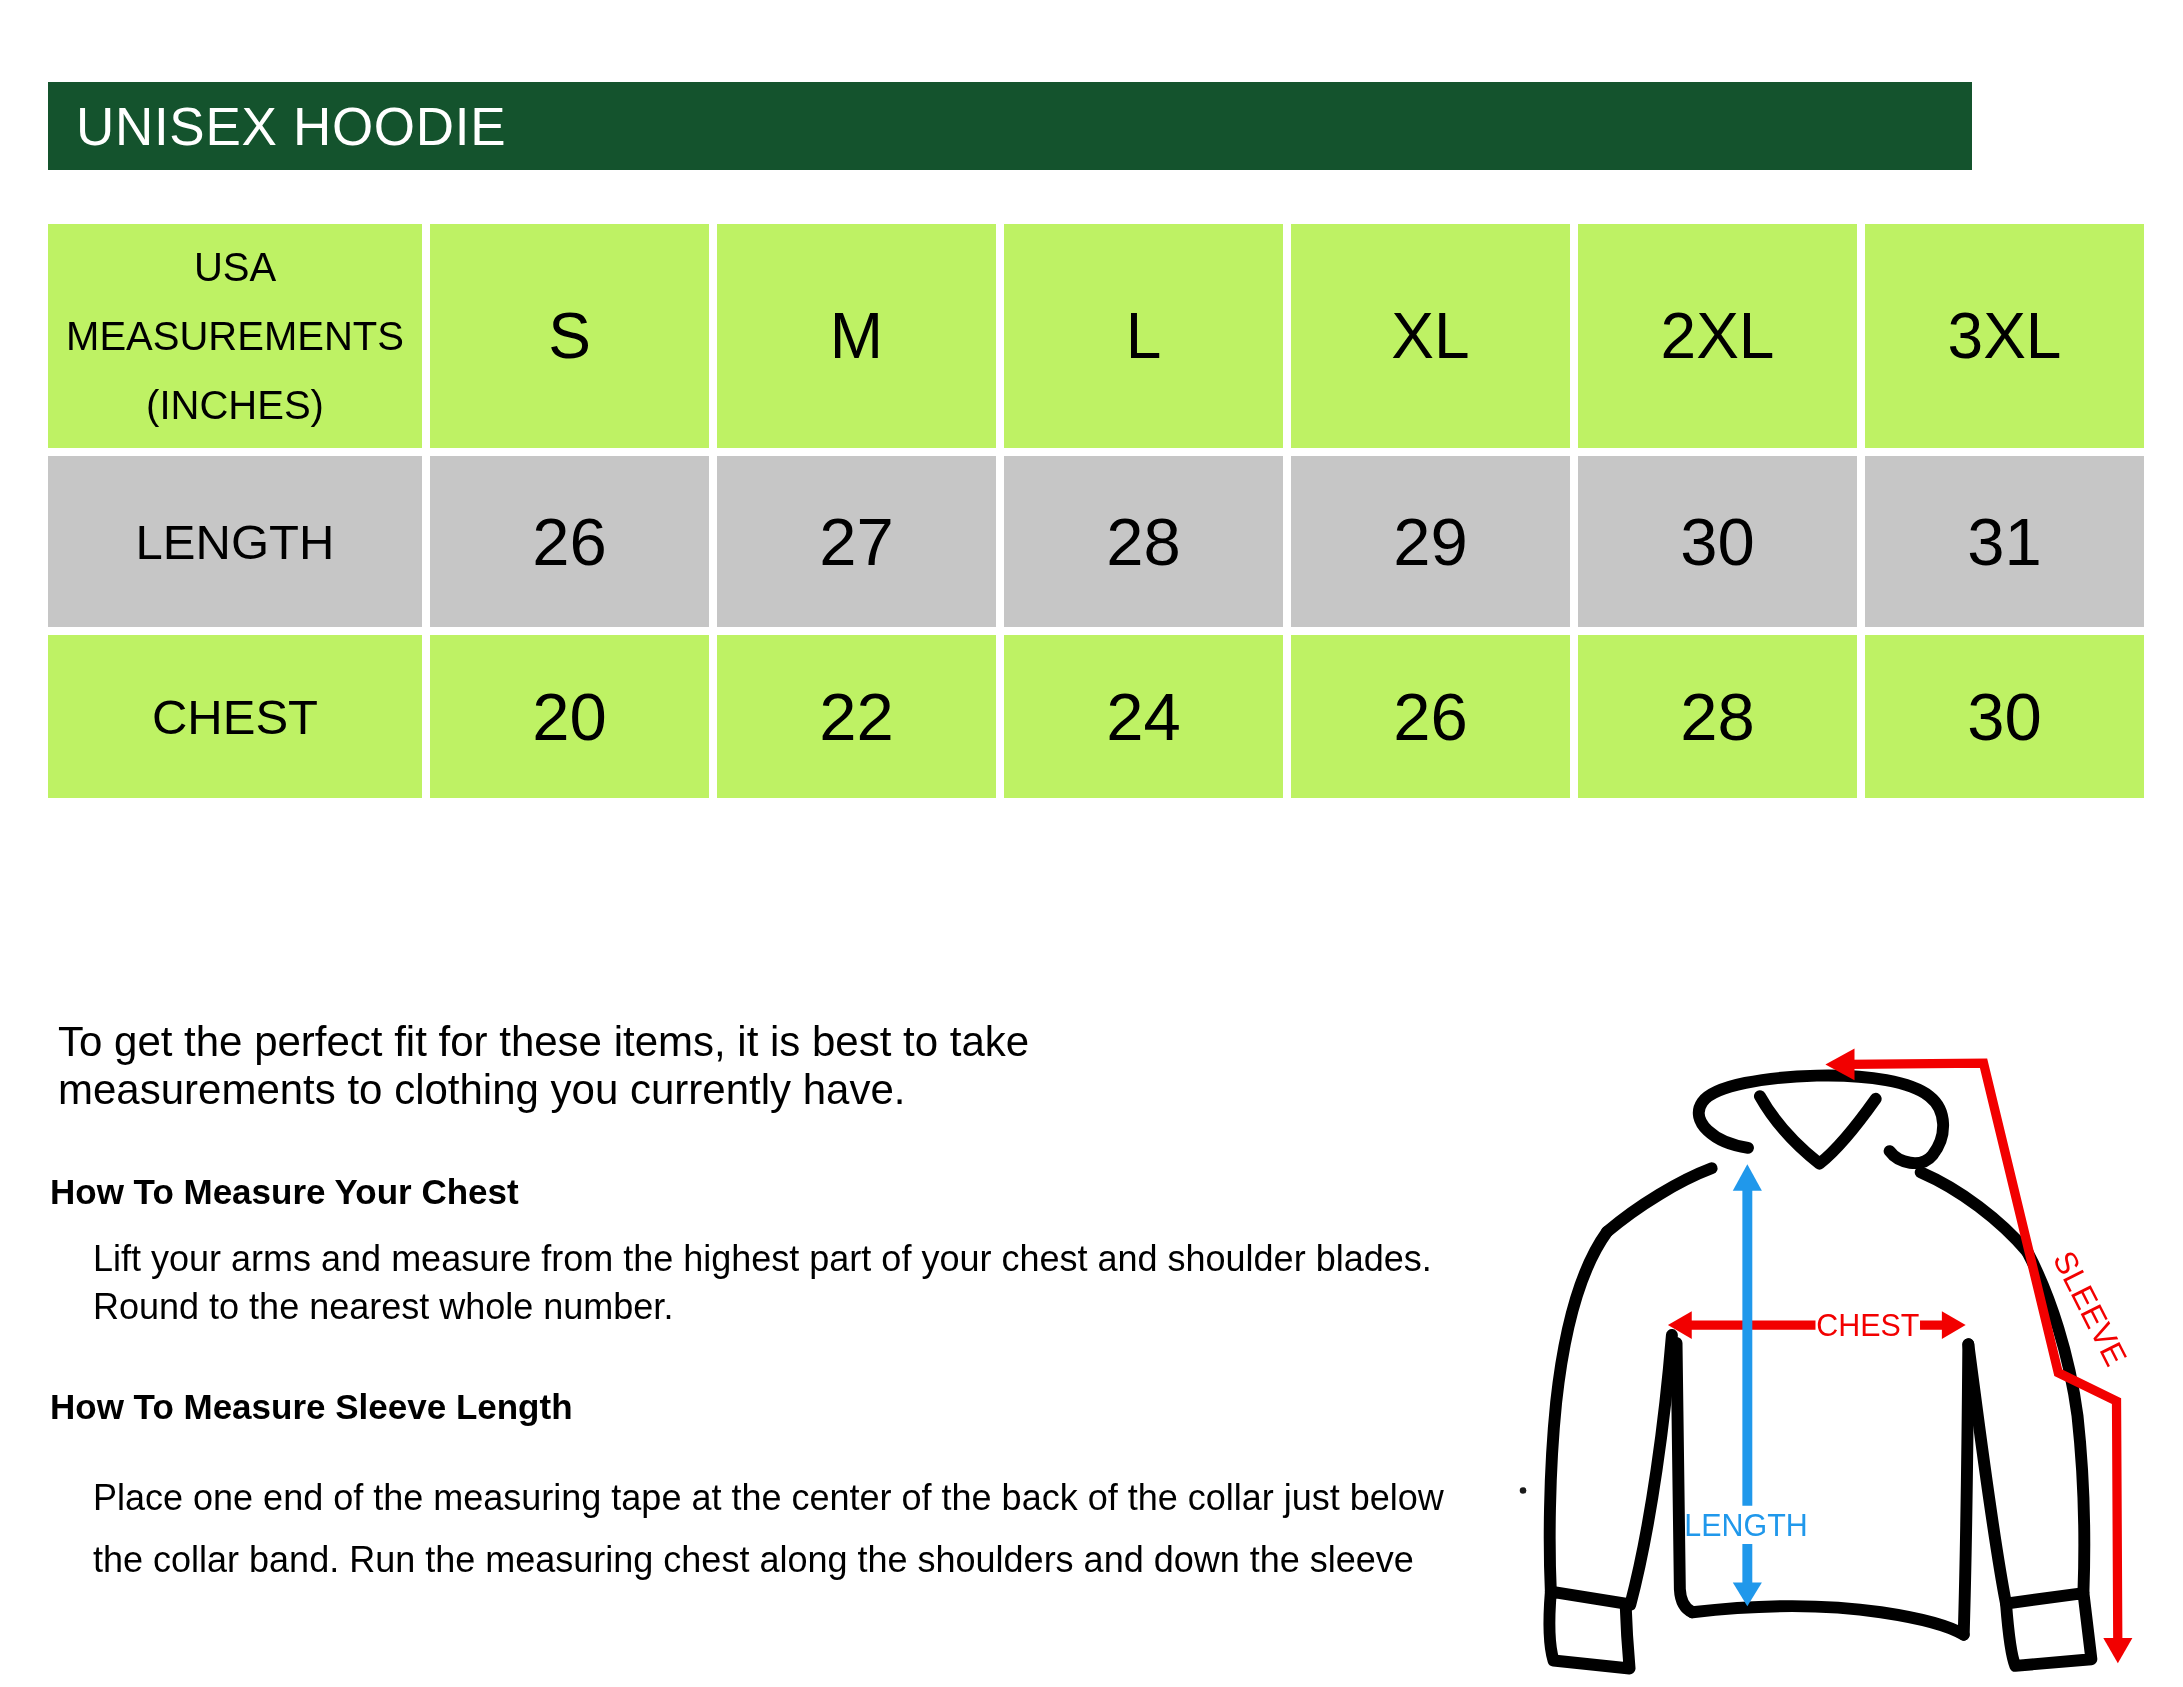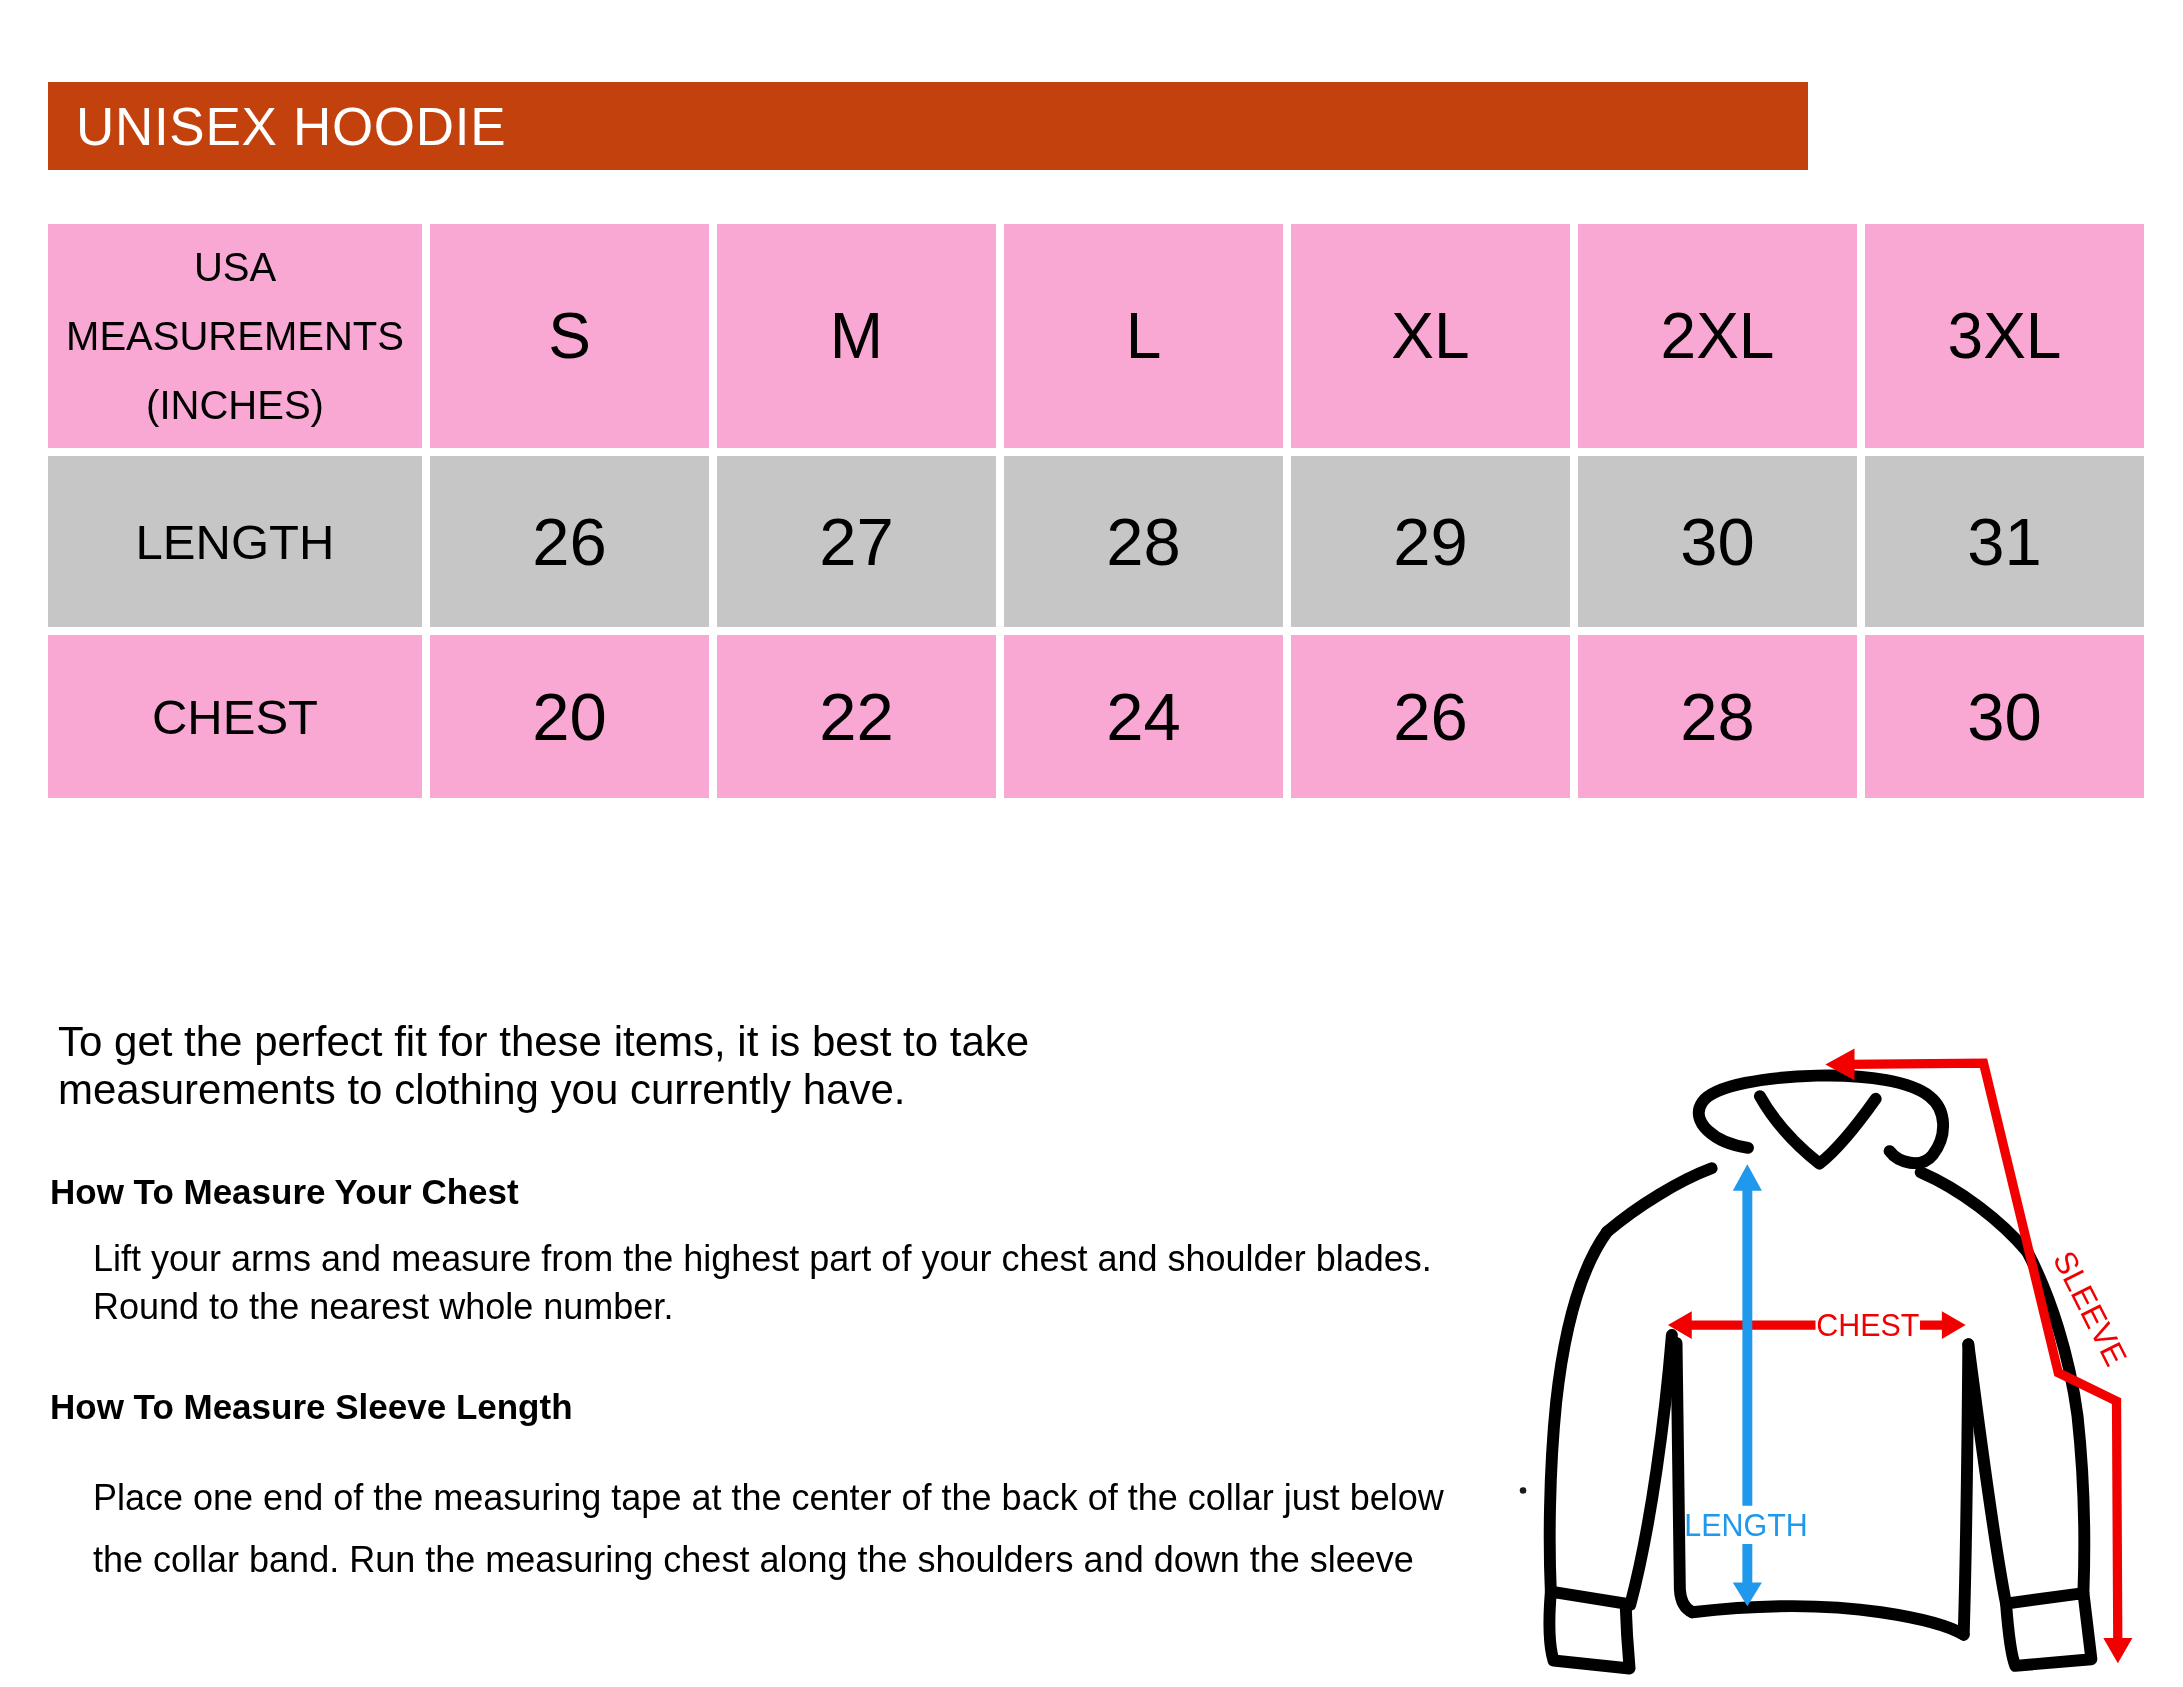--- a/index.html
+++ b/index.html
@@ -2,36 +2,36 @@
 <html style="font-size:10.6px"><head>
 <meta charset="utf-8">
 <style>
   html,body{margin:0;padding:0;background:#ffffff;}
   body{
     width:2183px;height:1687px;position:relative;overflow:hidden;
     font-family:"Liberation Sans","DejaVu Sans",sans-serif;color:#000;
   }
   
   .title-bar{
-    position:absolute;left:48px;top:82px;width:1760px;height:88px;
-    background:#c2410c;display:flex;align-items:center;
+    position:absolute;left:48px;top:82px;width:1924px;height:88px;
+    background:#14532d;display:flex;align-items:center;
   }
   .title-bar .title-text{
     color:#ffffff;font-size:53px;padding-left:28px;letter-spacing:0.7px;
     white-space:nowrap;
   }
   
   table.size-chart{
     position:absolute;left:40px;top:216px;
     border-collapse:separate;border-spacing:8px;table-layout:fixed;
   }
   table.size-chart td,table.size-chart th{
     text-align:center;vertical-align:middle;font-weight:normal;padding:0;
   }
-  .row-dark  td,.row-dark  th{background:#f9a8d4;}
+  .row-dark  td,.row-dark  th{background:#bef264;}
   .row-light td,.row-light th{background:#C6C6C6;}
   td.corner{
     width:374px;font-size:40px;line-height:69px;
     padding:0 6.6px;box-sizing:border-box;
   }
   th.size-head{width:279px;font-size:64px;}
   td.row-label{font-size:49px;line-height:64px;padding:0 20px;box-sizing:border-box;}
   td.value{font-size:67px;}
   tr.hdr  td, tr.hdr  th{height:224px;}
   tr.r1 td{height:171px;}

